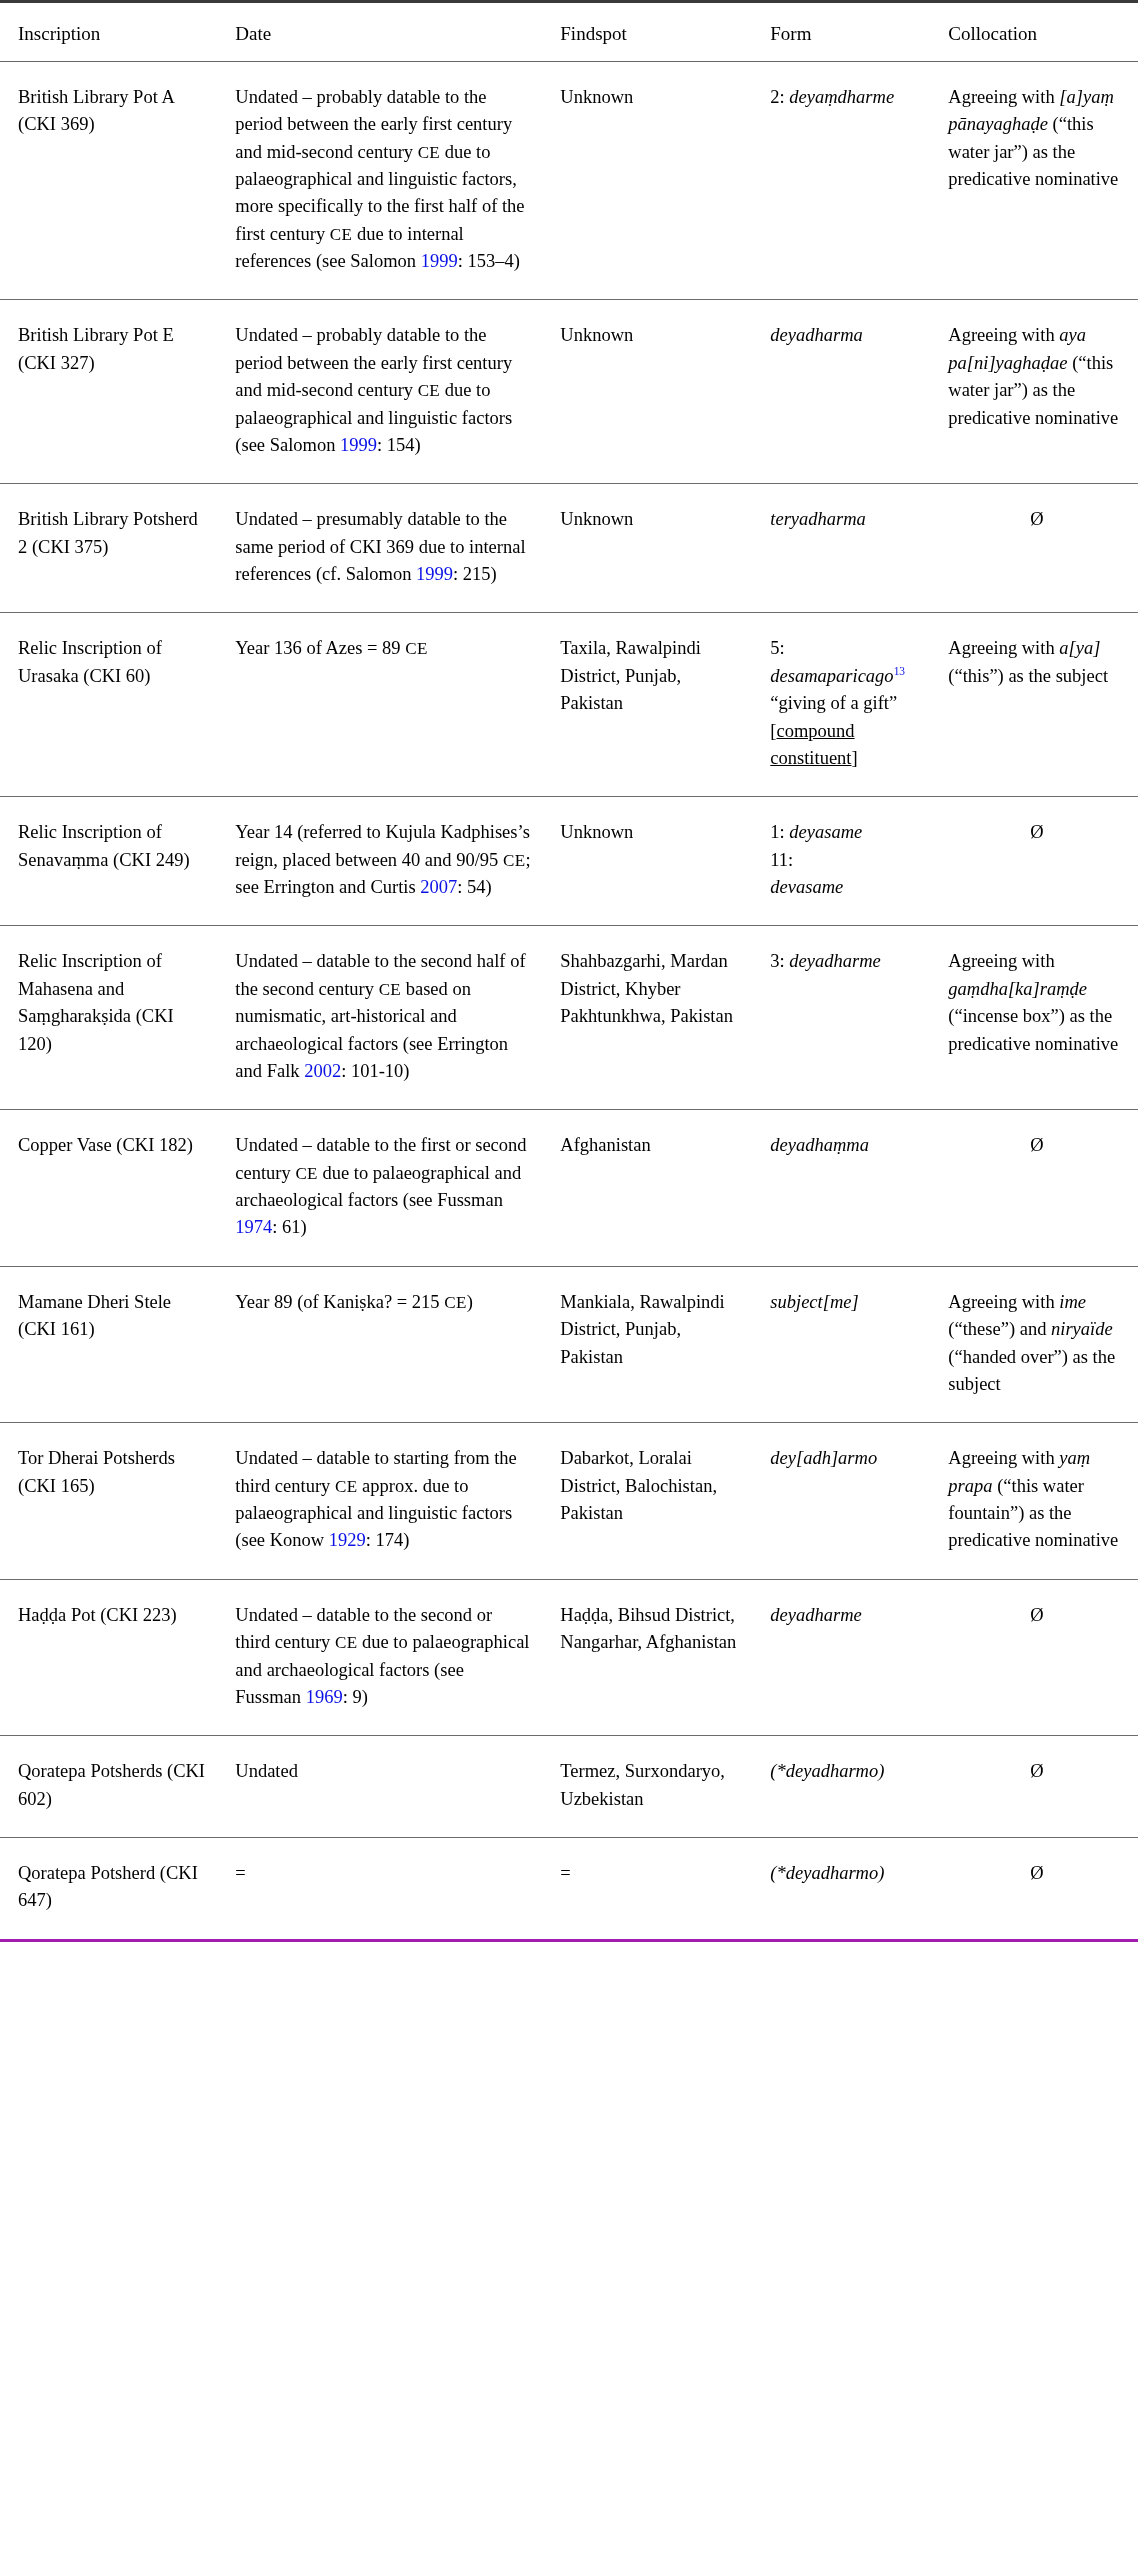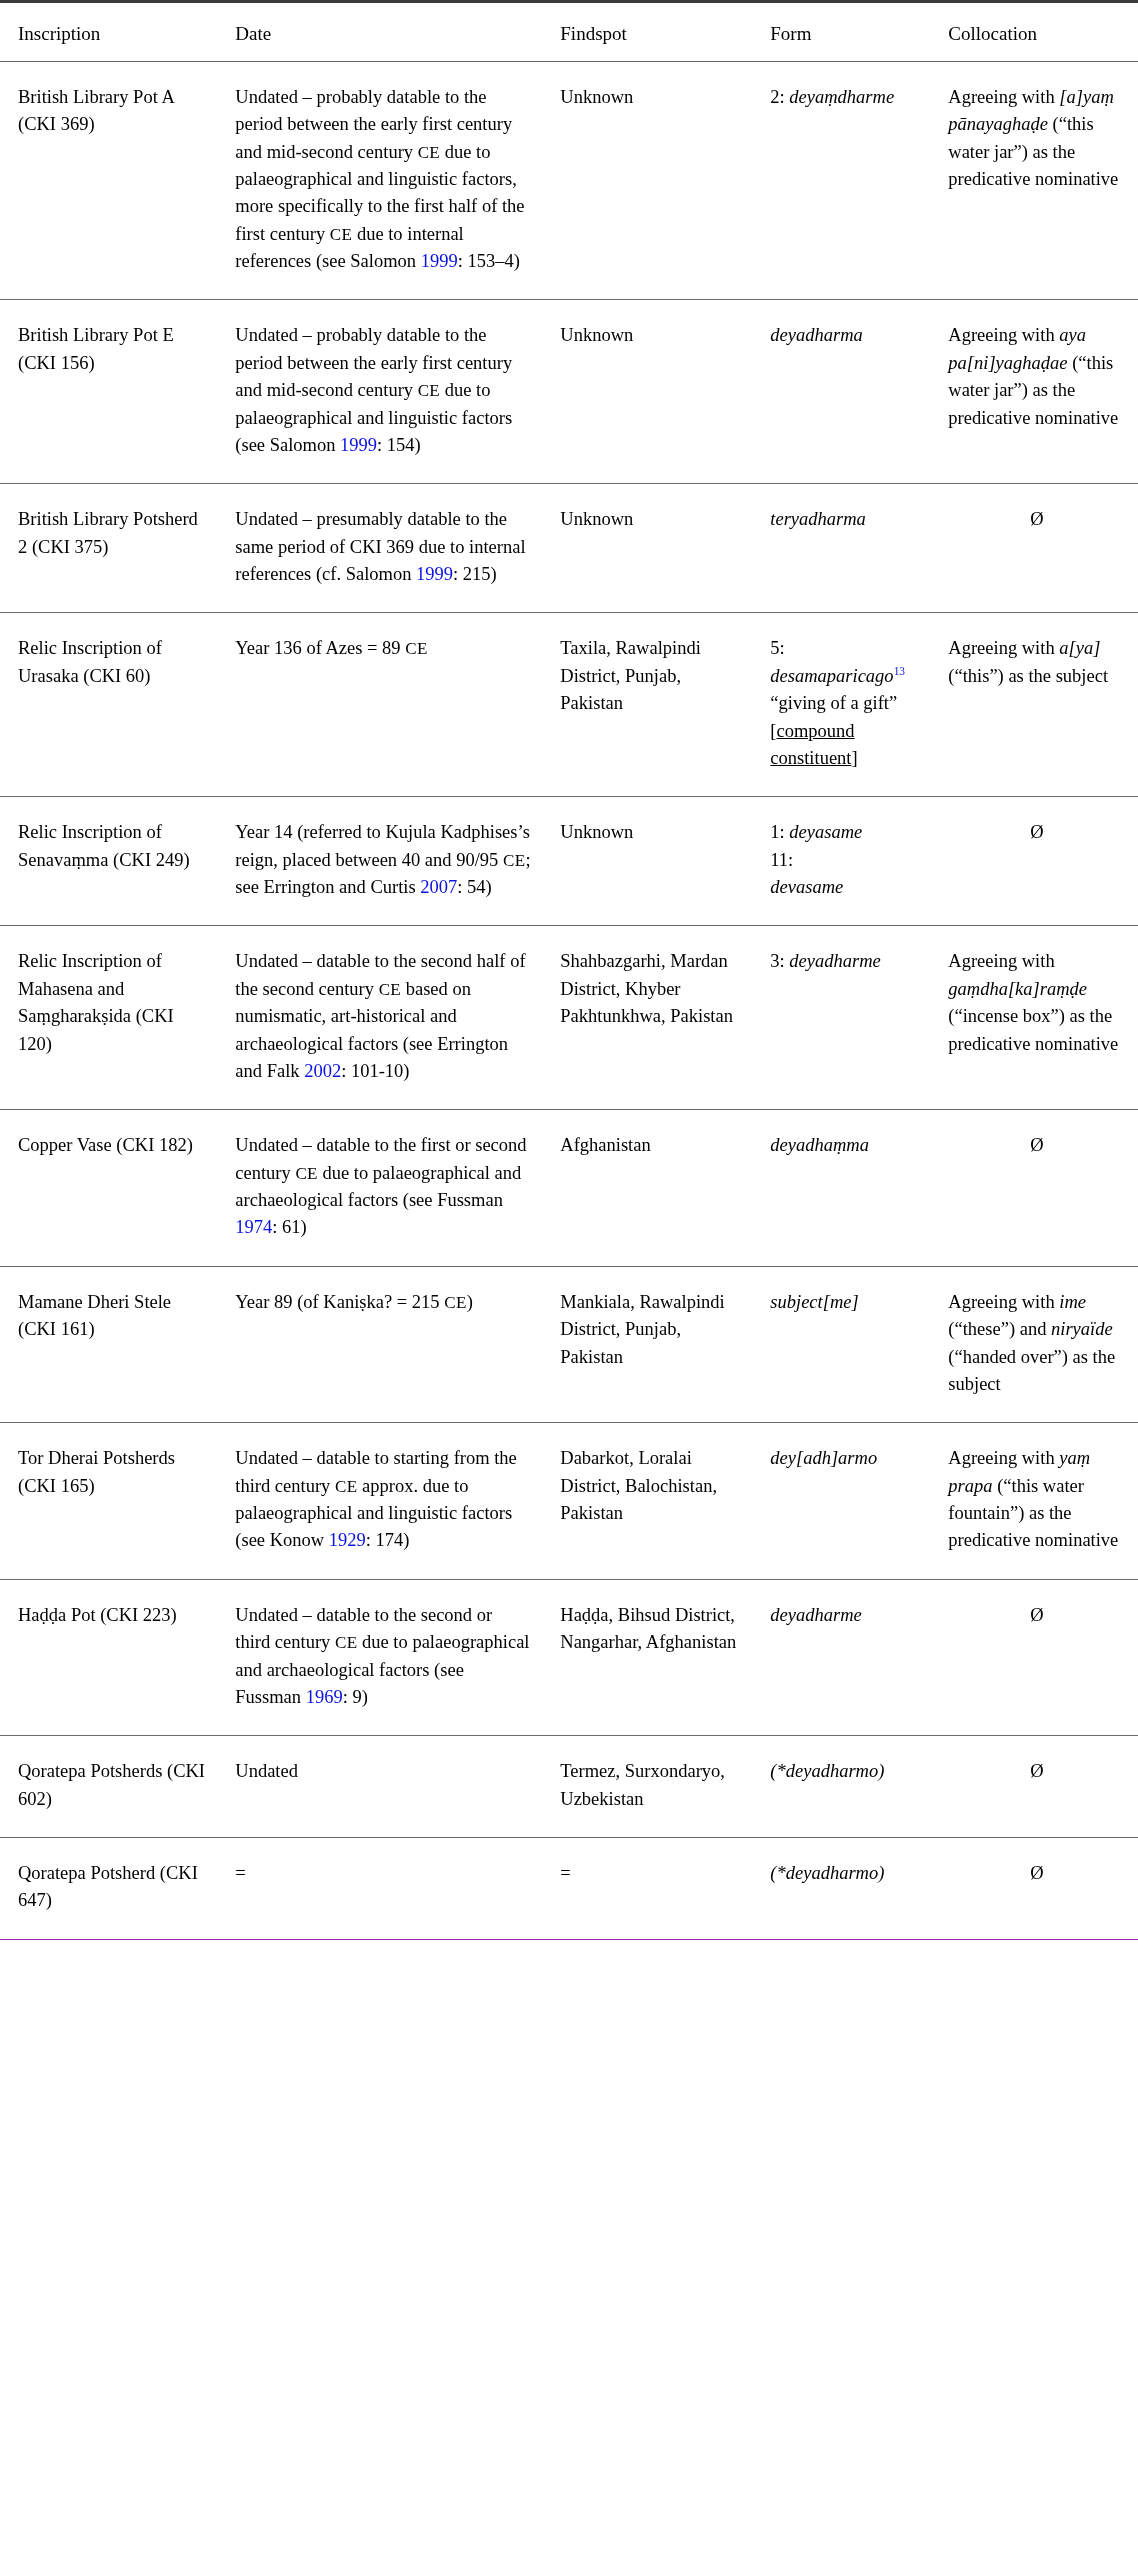--- a/index.html
+++ b/index.html
@@ -34,21 +34,21 @@
   col.c-form        { width: 178px; }
   col.c-collocation { width: 204px; }
   thead th {
     border-top: 3px solid #3a3a3a;
     border-bottom: 1.5px solid #666666;
   }
   tbody td {
     border-bottom: 1.5px solid #6b6b6b;
   }
   tbody tr:last-child td {
-    border-bottom: 1px solid #a21caf;
+    border-bottom: 3px solid #a21caf;
     margin-left: 14px;
   }
 
   thead th {
     text-align: left;
     font-weight: normal;
     font-size: 19px;
     line-height: 1.25;
     padding: 19px 15px 15px 13.3px;
     vertical-align: bottom;
@@ -116,21 +116,21 @@
     </thead>
     <tbody id="table-body">
         <tr>
           <td class="first-col col-inscription">British Library Pot A (CKI 369)</td>
           <td class="col-date">Undated – probably datable to the period between the early first century and mid-second century <span class="sc">CE</span> due to palaeographical and linguistic factors, more specifically to the first half of the first century <span class="sc">CE</span> due to internal references (see Salomon <a class="cite-link" href="#">1999</a>: 153–4)</td>
           <td class="col-findspot">Unknown</td>
           <td class="col-form">2: <span class="it">deyaṃdharme</span></td>
           <td class="col-collocation">Agreeing with <span class="it">[a]yaṃ pānayaghaḍe</span> (“this water jar”) as the predicative nominative</td>
         </tr>
         <tr>
-          <td class="first-col col-inscription">British Library Pot E (CKI 156)</td>
+          <td class="first-col col-inscription">British Library Pot E (CKI 327)</td>
           <td class="col-date">Undated – probably datable to the period between the early first century and mid-second century <span class="sc">CE</span> due to palaeographical and linguistic factors (see Salomon <a class="cite-link" href="#">1999</a>: 154)</td>
           <td class="col-findspot">Unknown</td>
           <td class="col-form"><span class="it">deyadharma</span></td>
           <td class="col-collocation">Agreeing with <span class="it">aya pa[ni]yaghaḍae</span> (“this water jar”) as the predicative nominative</td>
         </tr>
         <tr>
           <td class="first-col col-inscription">British Library Potsherd 2 (CKI 375)</td>
           <td class="col-date">Undated – presumably datable to the same period of CKI 369 due to internal references (cf. Salomon <a class="cite-link" href="#">1999</a>: 215)</td>
           <td class="col-findspot">Unknown</td>
           <td class="col-form"><span class="it">teryadharma</span></td>

